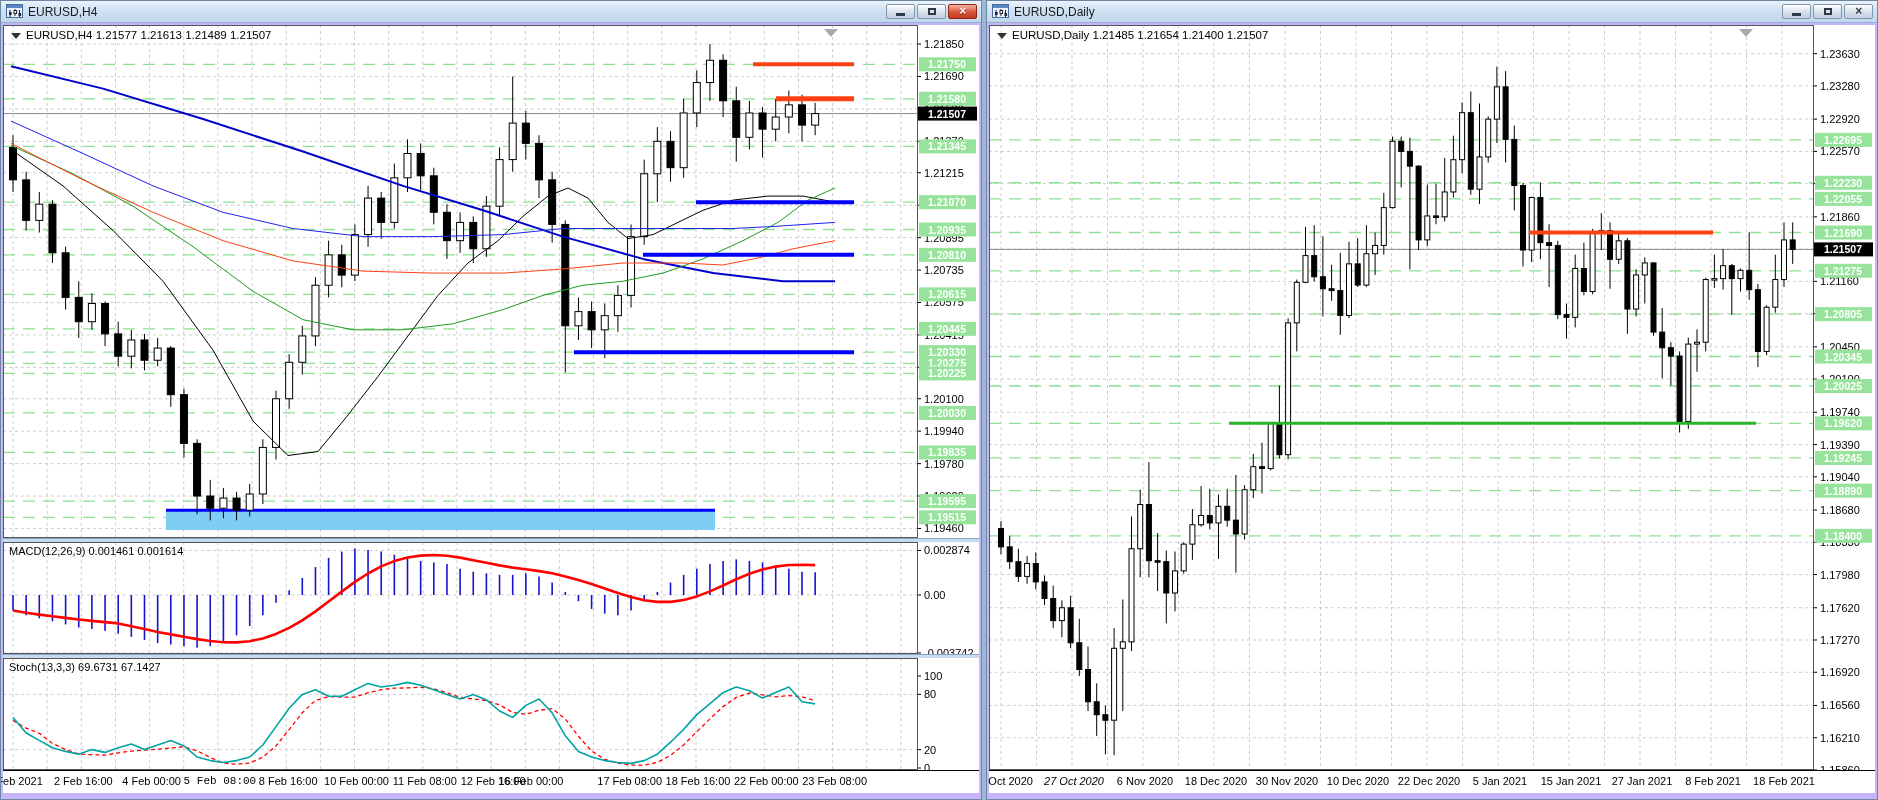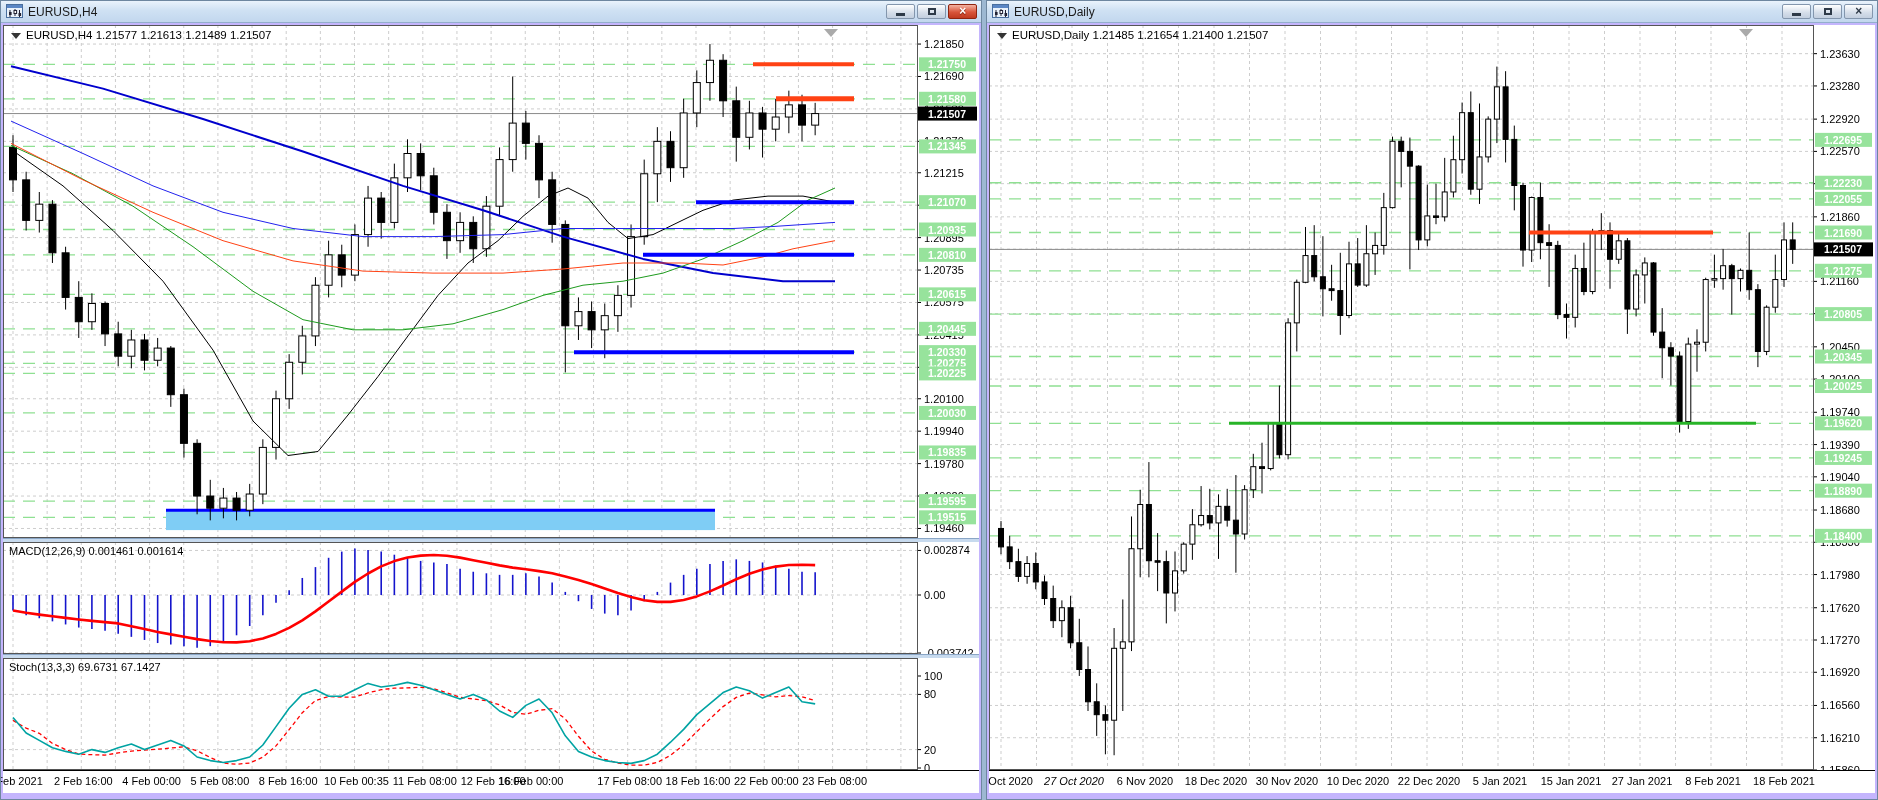--- a/index.html
+++ b/index.html
@@ -479,23 +479,23 @@
             <polyline points="10,59.4 23.15,75.0 36.3,82.4 49.45,89.8 62.6,93.4 75.75,96.2 88.9,91.6 102.05,94.4 115.2,89.8 128.35000000000002,86.1 141.5,91.6 154.65,87.0 167.8,82.4 180.95000000000002,87.9 194.1,99.0 207.25,102.6 220.4,104.5 233.55,102.6 246.70000000000002,99.0 259.85,87.0 273,68.6 286.15000000000003,50.2 299.3,36.4 312.45,31.8 325.6,38.2 338.75,38.2 351.90000000000003,31.8 365.05,25.4 378.2,29.0 391.35,27.2 404.5,24.4 417.65000000000003,27.2 430.8,31.8 443.95,36.4 457.1,41.0 470.25,36.4 483.40000000000003,41.9 496.55,53.0 509.7,59.4 522.85,47.4 536,41.0 549.15,54.8 562.3000000000001,77.8 575.45,93.4 588.6,99.0 601.75,102.6 614.9,104.5 628.0500000000001,105.4 641.2,102.6 654.35,96.2 667.5,84.2 680.65,71.4 693.8000000000001,56.6 706.95,45.6 720.1,34.6 733.25,29.0 746.4,32.7 759.5500000000001,40.1 772.7,34.6 785.85,29.0 799,43.8 812.15,45.9" fill="none" stroke="#00a3a3" stroke-width="1.6" stroke-linejoin="round"></polyline>
             <text x="6" y="13" fill="#000" font-size="11px">Stoch(13,3,3) 69.6731 67.1427</text>
             <line x1="914.5" y1="0" x2="914.5" y2="112" stroke="#000"></line>
             <rect x="0.5" y="0.5" width="914" height="111" fill="none" stroke="#555" stroke-width="1"></rect>
           </svg>
         </div>
       <div class="taxis" id="h4-axis">
           <span style="left: 12px;">1 Feb 2021</span>
           <span style="left: 80.3px;">2 Feb 16:00</span>
           <span style="left: 148.6px;">4 Feb 00:00</span>
-          <span style="left: 216.9px;">5 Feb 08:00</span>
+          <span style="left: 216.9px; font-family: Liberation Mono, monospace;">5 Feb 08:00</span>
           <span style="left: 285.2px;">8 Feb 16:00</span>
-          <span style="left: 353.5px;">10 Feb 00:35</span>
+          <span style="left: 353.5px;">10 Feb 00:00</span>
           <span style="left: 421.8px;">11 Feb 08:00</span>
           <span style="left: 490.1px;">12 Feb 16:00</span>
           <span style="left: 528px;">16 Feb 00:00</span>
           <span style="left: 626.7px;">17 Feb 08:00</span>
           <span style="left: 695px;">18 Feb 16:00</span>
           <span style="left: 763.3px;">22 Feb 00:00</span>
           <span style="left: 831.6px;">23 Feb 08:00</span>
         </div>
     </div>
   </section>

